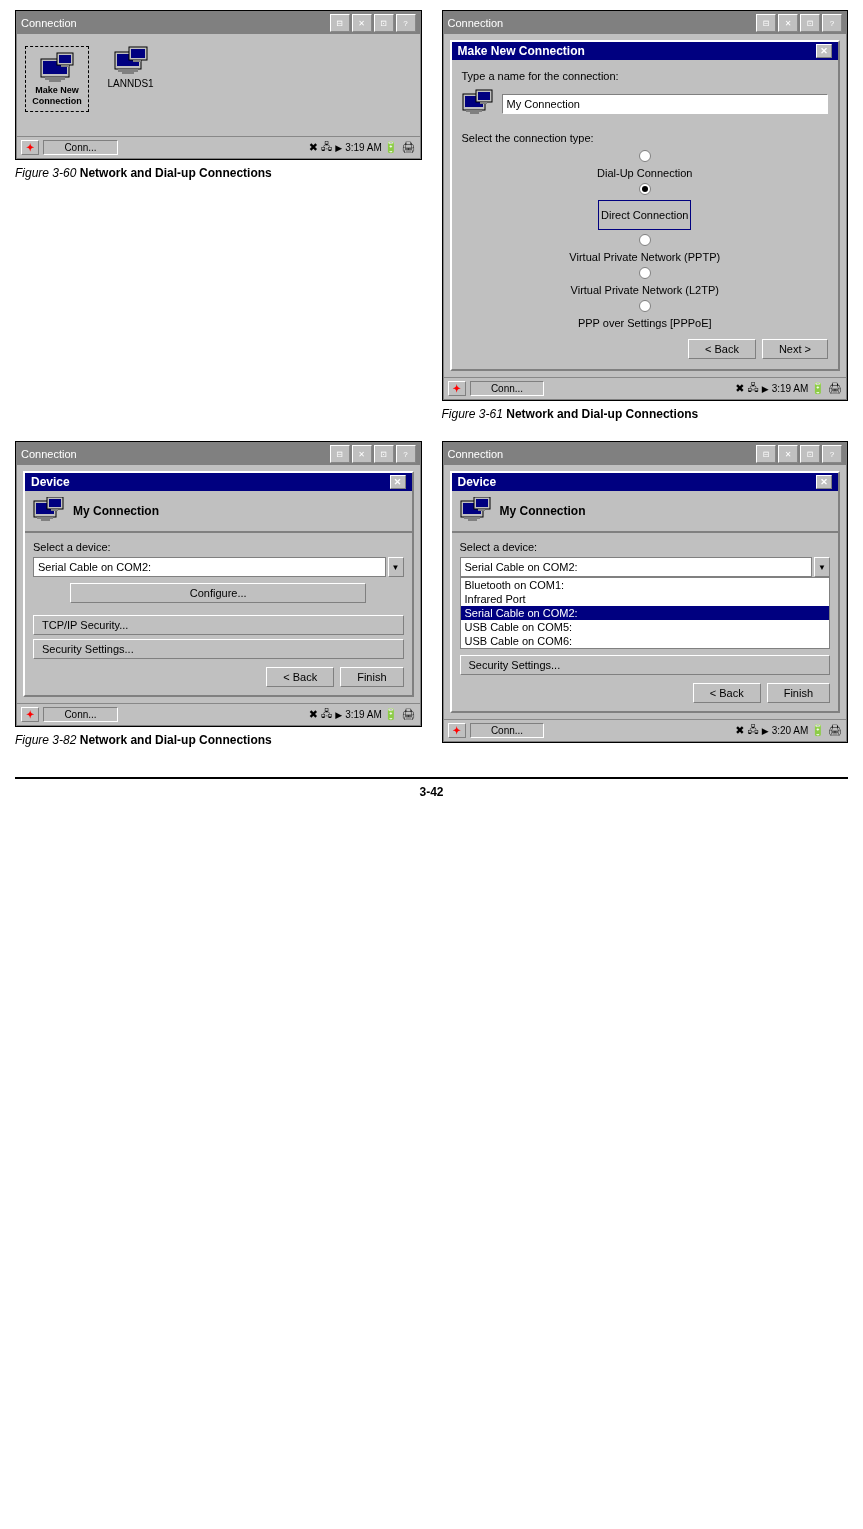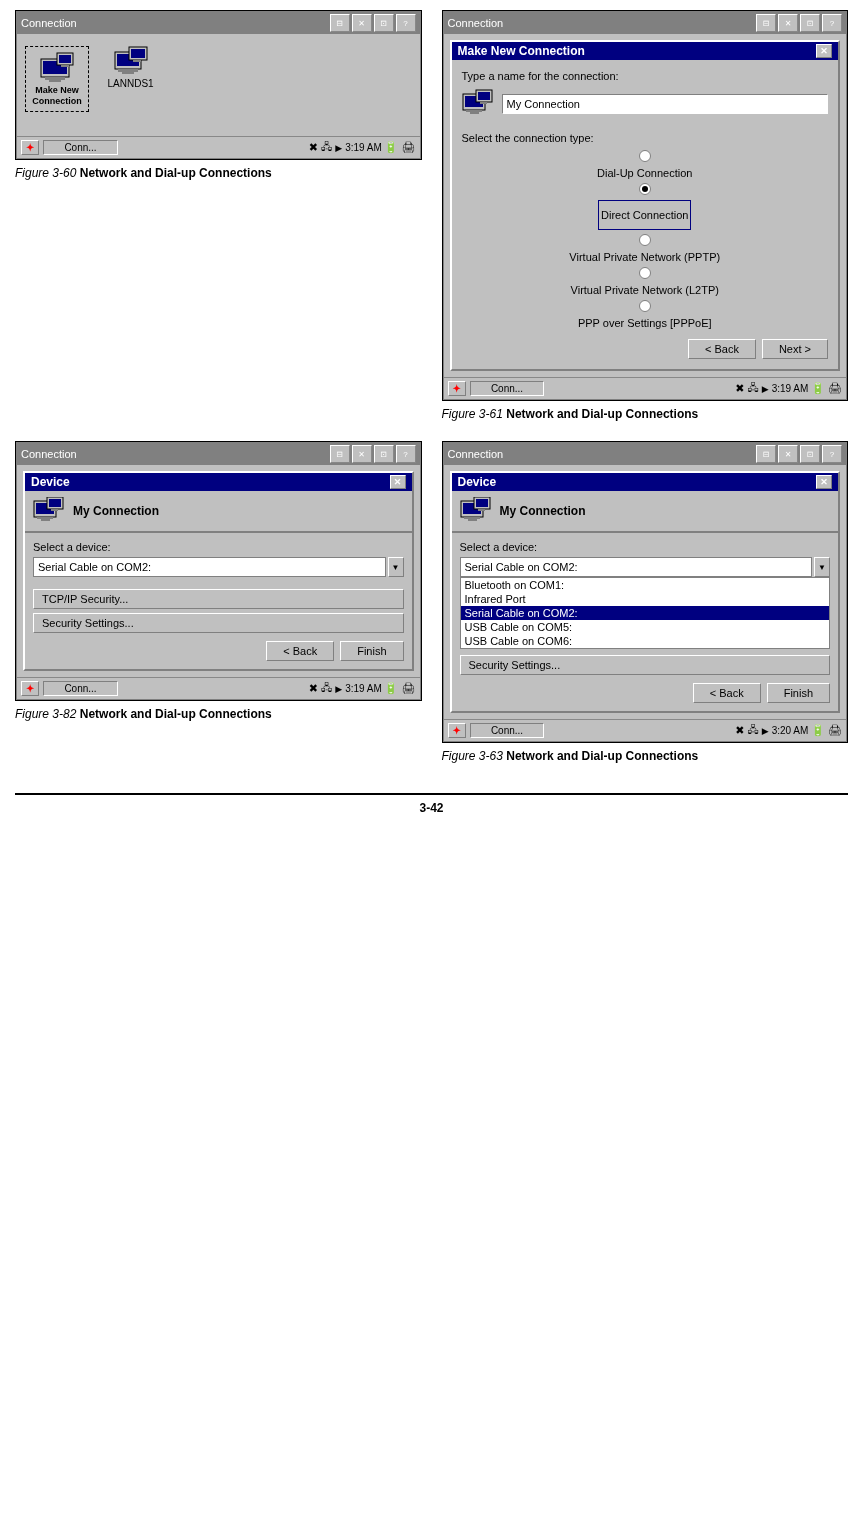--- a/index.html
+++ b/index.html
@@ -575,20 +575,23 @@
               </svg>
               <span style="font-size:12px; font-weight:bold;">My Connection</span>
             </div>
             <div style="height:1px; background:#808080;"></div>
             <div class="device-body">
               <div class="select-label">Select a device:</div>
               <div class="win-select">
                 <div class="win-select-box" style="flex:1; border:1px solid #808080; background:white; padding:2px 4px; font-size:11px; height:20px; display:flex; align-items:center;">Serial Cable on COM2:</div>
                 <div class="win-select-arrow">▼</div>
               </div>
+              <div class="device-btn-row">
+                <div class="wide-btn">Configure...</div>
+              </div>
               <div style="height:6px;"></div>
               <div class="full-btn">TCP/IP Security...</div>
               <div class="full-btn">Security Settings...</div>
               <div class="bottom-btn-row">
                 <div class="dlg-btn">&lt; Back</div>
                 <div class="dlg-btn">Finish</div>
               </div>
             </div>
           </div>
 
@@ -681,23 +684,19 @@
               <span style="font-size:11px;">✖</span>
               <span style="font-size:10px;">🖧</span>
               <span style="font-size:9px;">▶</span>
               <span style="font-size:10px;">3:20 AM</span>
               <span style="font-size:11px;">🔋</span>
               <span style="font-size:11px;">🖨</span>
             </div>
           </div>
         </div>
       </div>
-      <div class="figure-caption">
-        <span class="fig-num">Figure 3-63</span>
-        <span class="fig-title">Network and Dial-up Connections</span>
-      </div>
     </div>
 
   </div>
 
   <div class="page-number">3-42</div>
 
 </div>
 
 </body></html>

